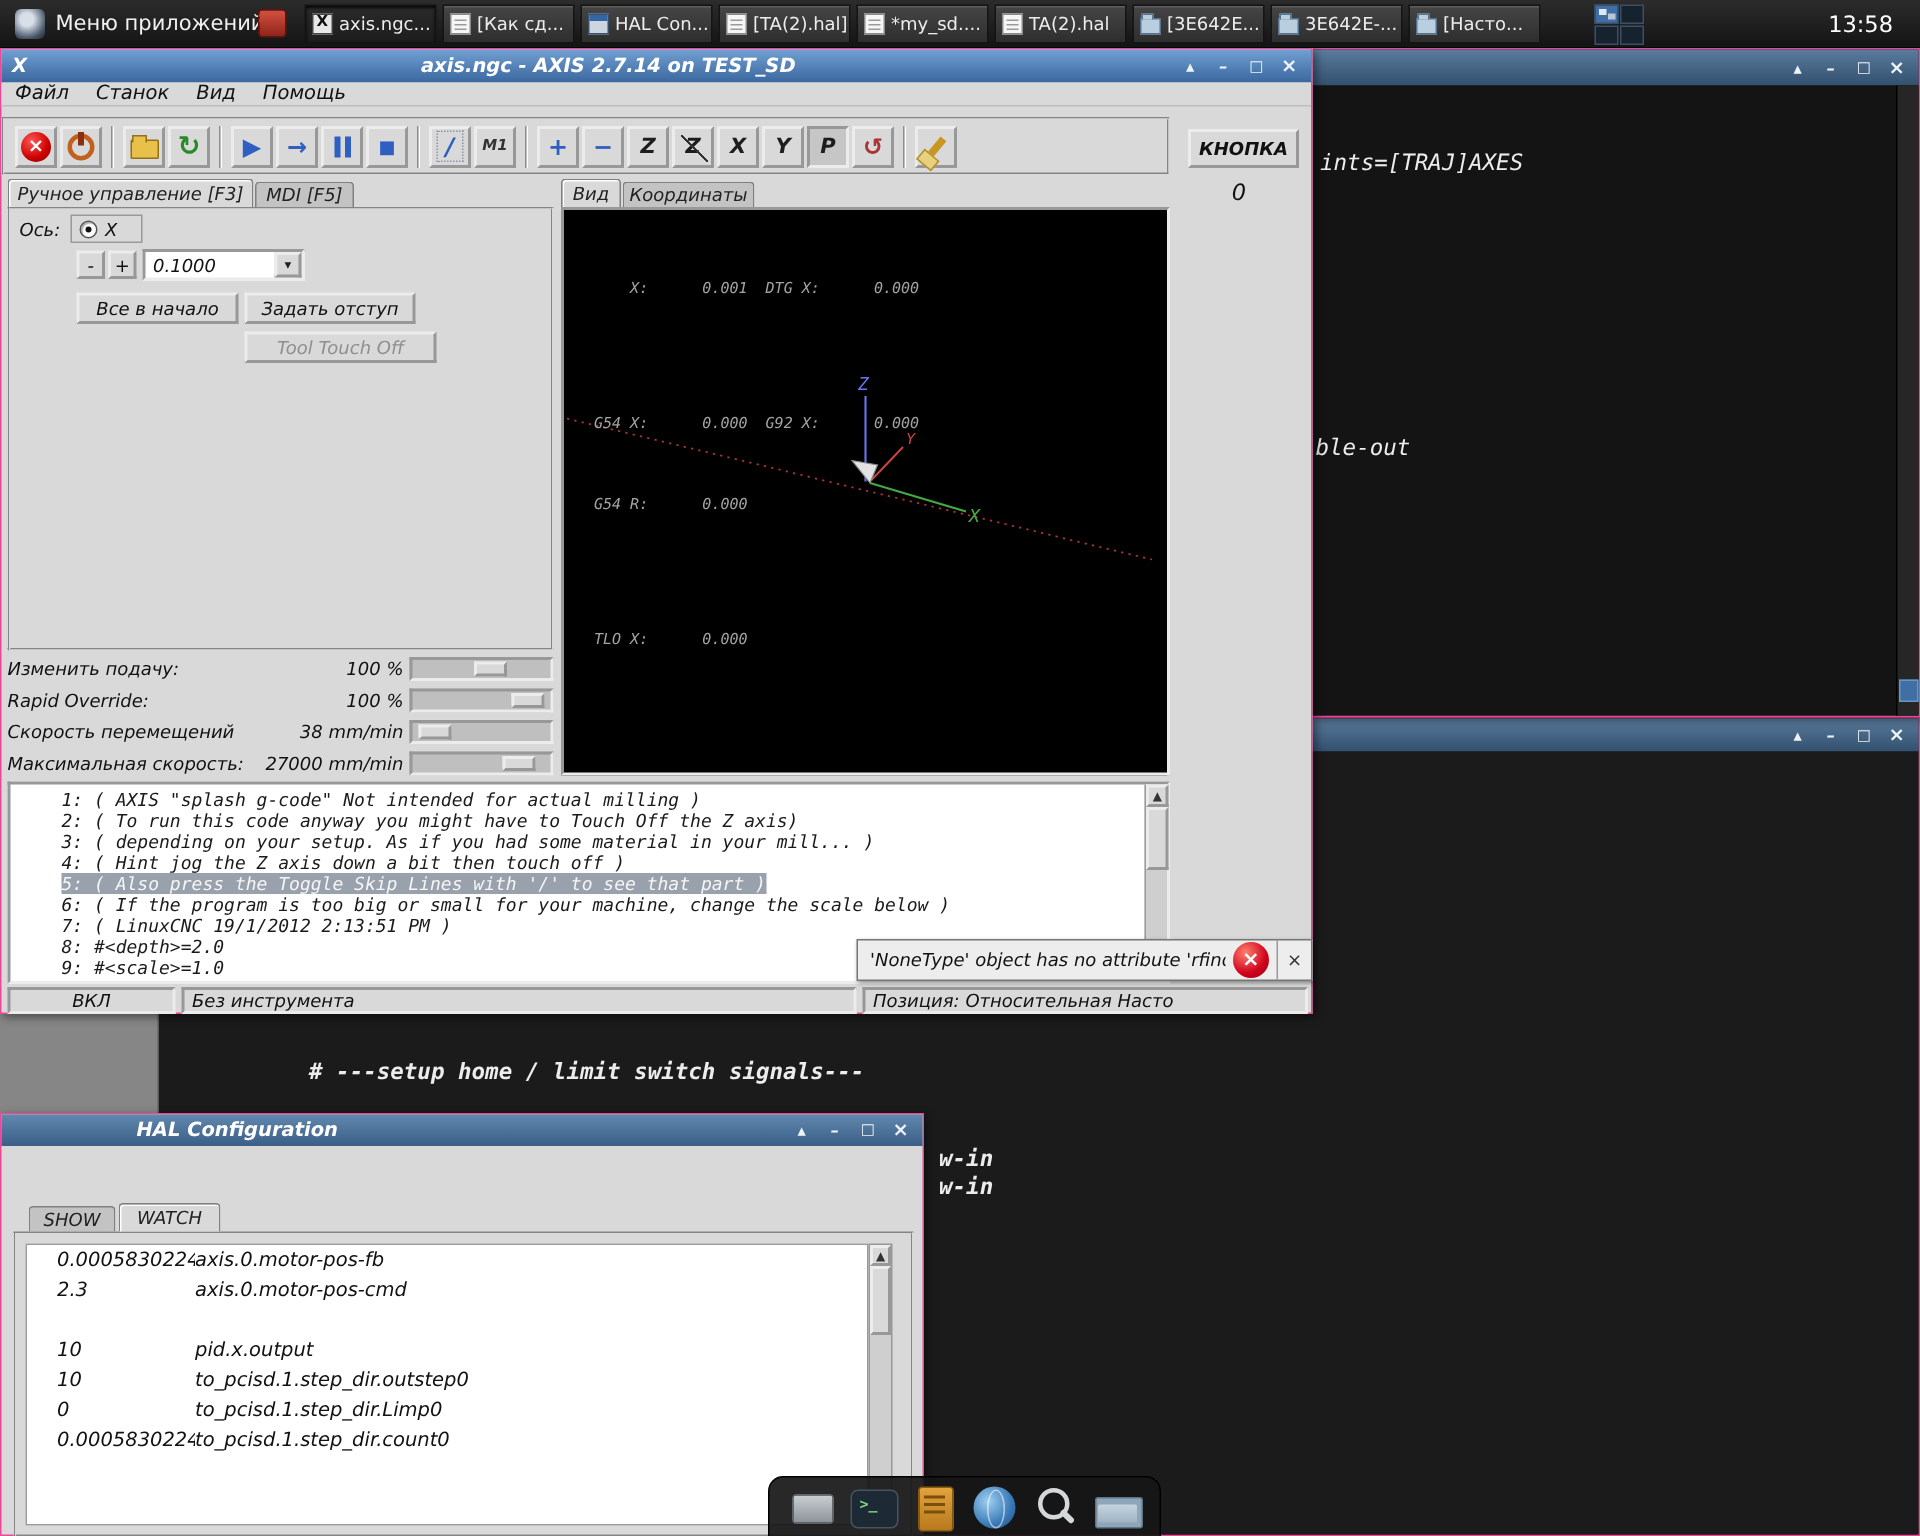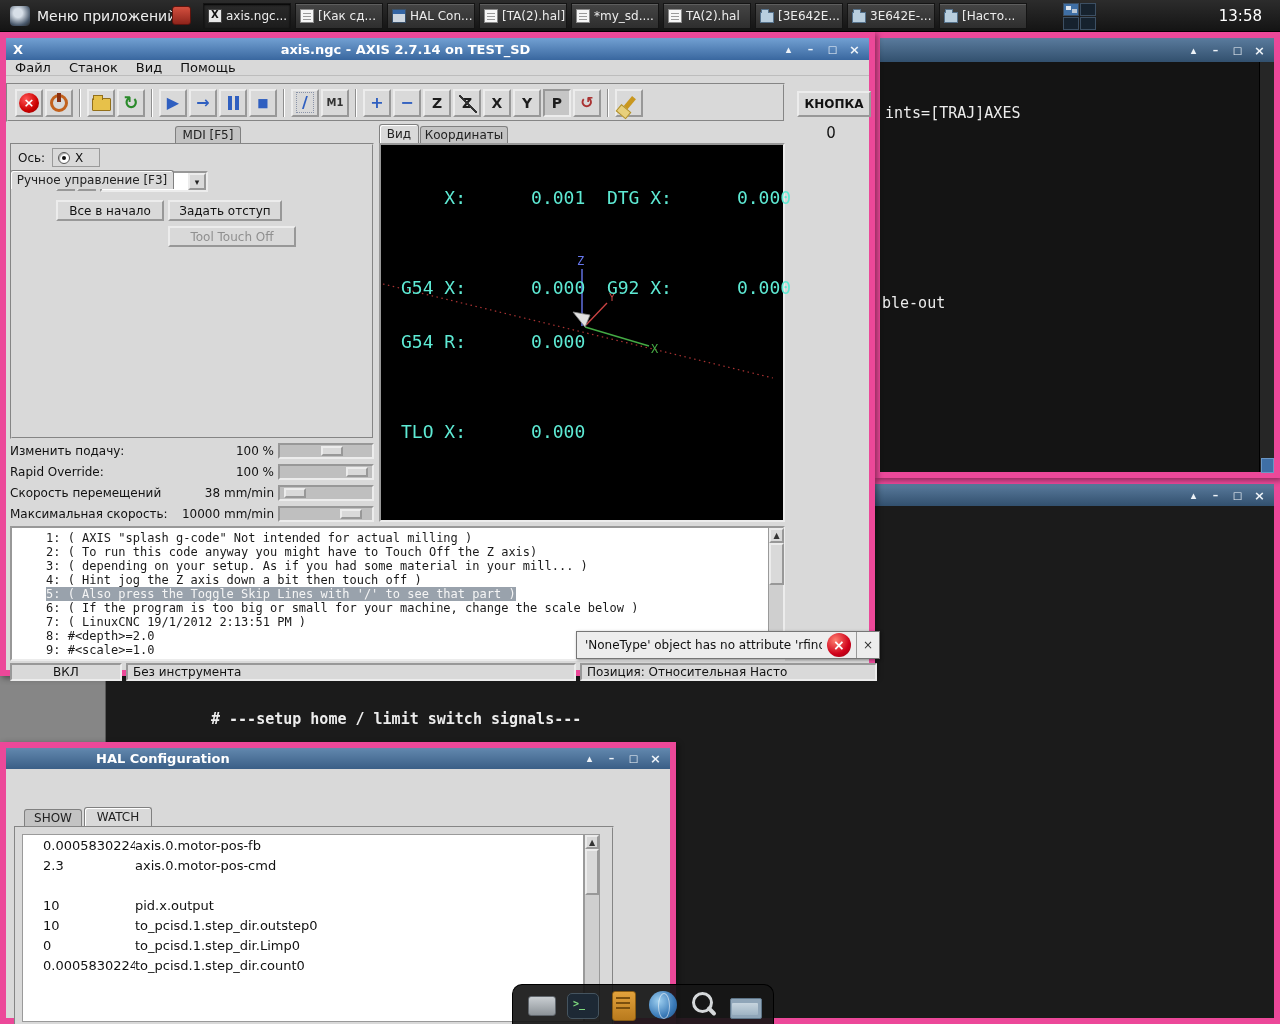--- a/index.html
+++ b/index.html
@@ -1,21 +1,21 @@
 <!DOCTYPE html>
 <html><head>
 <meta charset="utf-8">
 <style>
   * { margin:0; padding:0; box-sizing:border-box; }
   body { background:#3a3a3a; font-family:"DejaVu Sans","Liberation Sans",sans-serif; }
   #screen { position:relative; width:1280px; height:1024px; overflow:hidden; background:#4a4a4a; font-size:13px; }
   .abs { position:absolute; }
 
   
-  .window { position:absolute; background:#d9d9d9; border:6px solid #ec4899; box-shadow:2px 2px 6px rgba(0,0,0,.45); }
+  .window { position:absolute; background:#d9d9d9; border:1px solid #ec4899; box-shadow:2px 2px 6px rgba(0,0,0,.45);font-style:italic; }
   .titlebar { height:22px; background:linear-gradient(#72a0d2,#39679f); display:flex; align-items:center; color:#fff; font-weight:bold; font-size:13px; }
   .titlebar.inactive { background:linear-gradient(#5a7b9d,#32506e); color:#ccd6e2; }
   .winctl { display:flex; margin-left:auto; gap:7px; padding-right:7px; }
   .wbtn { width:15px; height:15px; display:flex; align-items:center; justify-content:center; color:#eef3f8; font-size:11px; font-weight:bold; }
   .wb-shade::after { content:"▴"; }
   .wb-min::after   { content:"–"; }
   .wb-max::after   { content:"□"; font-size:10px; }
   .wb-close::after { content:"×"; font-size:13px; }
   .title-xicon::after { content:"X"; font-weight:bold; font-size:13px; }
   .title-xicon { padding:0 7px; }
@@ -50,21 +50,21 @@
   .ic-skipbox { border:1px dotted #8a93a8; padding:0 5px; }
 
   
   .srow { position:absolute; left:0; width:370px; height:19px; }
   .slabel { position:absolute; left:4px; top:2px; font-size:12px; color:#111; white-space:nowrap; }
   .svalue { position:absolute; left:168px; width:100px; top:2px; font-size:12px; color:#111; text-align:right; }
   .strough { position:absolute; left:272px; top:1px; width:96px; height:16px; background:#bfbfbf; border:2px inset #ececec; }
   .shandle { position:absolute; top:1px; width:22px; height:10px; background:#d9d9d9; border:2px outset #ececec; }
 
   
-  .dro { position:absolute; left:20px; top:8px; color:#5eead4; font-family:"DejaVu Sans Mono","Liberation Mono",monospace; font-size:18px; line-height:18px; white-space:pre; }
+  .dro { position:absolute; left:20px; top:8px; color:#a3a3a3; font-family:"DejaVu Sans Mono","Liberation Mono",monospace; font-size:10px; line-height:18px; white-space:pre; }
   .gline { height:14px; line-height:14px; font-family:"DejaVu Sans Mono","Liberation Mono",monospace; font-size:12px; white-space:pre; padding-left:34px; color:#1a1a1a; }
   .gline .hl { background:#99a2ac; color:#f5f5f5; }
   .vscroll { position:absolute; right:0; top:0; bottom:0; width:15px; background:#cfcfcf; border-left:1px solid #9a9a9a; }
   .sarrow { width:15px; height:15px; background:#d9d9d9; border:2px outset #ececec; display:flex; align-items:center; justify-content:center; font-size:8px; color:#333; }
   .sthumb { position:absolute; left:0; width:15px; background:#d9d9d9; border:2px outset #ececec; }
 
   
   .toast { position:absolute; display:flex; align-items:center; background:#ededed; border:1px solid #767676; box-shadow:1px 1px 3px rgba(0,0,0,.4); font-size:12px; color:#111; }
   .red-x { width:24px; height:24px; border-radius:50%; background:radial-gradient(circle at 35% 30%, #ff8070, #d0021b 60%, #8f0010); display:flex; align-items:center; justify-content:center; margin:0 5px; flex:none; }
   .red-x::after { content:"×"; color:#fff; font-weight:bold; font-size:14px; }
@@ -247,21 +247,21 @@
       <div class="tbtn" title="clear-plot">
           <span class="ic-broom"></span>
         </div>
     </div>
 
     <div class="btn" style="position:absolute;left:791px;top:53px;width:74px;height:26px;font-weight:bold;">
         <span>КНОПКА</span>
       </div>
     <div class="abs" style="left:779px;top:86px;width:92px;text-align:center;font-size:15px;color:#111;">0</div>
 
-    <div class="tab active" style="left:4px;top:86px;width:164px;margin-top:46px;">
+    <div class="tab active" style="left:4px;top:86px;width:164px;">
         <span>Ручное управление [F3]</span>
       </div>
     <div class="tab" style="left:169px;top:88px;width:66px;">
         <span>MDI [F5]</span>
       </div>
 
     <div class="frame" style="left:4px;top:105px;width:364px;height:296px;">
       <span class="abs" style="left:6px;top:6px;font-size:12px;color:#111;">Ось:</span>
       <div class="abs" style="left:40px;top:3px;width:48px;height:19px;border:1px solid #9a9a9a;display:flex;align-items:center;padding-left:5px;gap:5px;background:#d9d9d9;">
         <span class="radio"></span>
@@ -304,21 +304,21 @@
     </div>
     <div class="srow" style="top:446px;">
       <span class="slabel">Скорость перемещений</span>
       <span class="svalue">38 mm/min</span>
       <div class="strough">
           <div class="shandle" style="left:4px;"></div>
         </div>
     </div>
     <div class="srow" style="top:467px;">
       <span class="slabel">Максимальная скорость:</span>
-      <span class="svalue">10000 mm/min</span>
+      <span class="svalue">27000 mm/min</span>
       <div class="strough">
           <div class="shandle" style="left:60px;"></div>
         </div>
     </div>
 
     <div class="tab active" style="left:373px;top:86px;width:40px;">
         <span>Вид</span>
       </div>
     <div class="tab" style="left:414px;top:88px;width:88px;">
         <span>Координаты</span>
@@ -373,21 +373,21 @@
         <span>ВКЛ</span>
       </div>
     <div class="scell" style="left:574px;top:625px;width:297px;">
         <span>Позиция: Относительная Насто</span>
       </div>
     <div class="scell" style="left:120px;top:625px;width:450px;">
         <span>Без инструмента</span>
       </div>
   </div>
 
-  <div class="window" style="left:0;top:742px;width:676px;height:282px;">
+  <div class="window" style="left:0;top:742px;width:616px;height:282px;">
     <div class="titlebar" style="background:linear-gradient(#6288ae,#3a5e86);height:21px;">
       <span style="margin-left:90px;">HAL Configuration</span>
       <div class="winctl">
         <div class="wbtn wb-shade"></div>
         <div class="wbtn wb-min"></div>
         <div class="wbtn wb-max"></div>
         <div class="wbtn wb-close"></div>
       </div>
     </div>
     <div class="tab" style="left:18px;top:61px;width:58px;">

